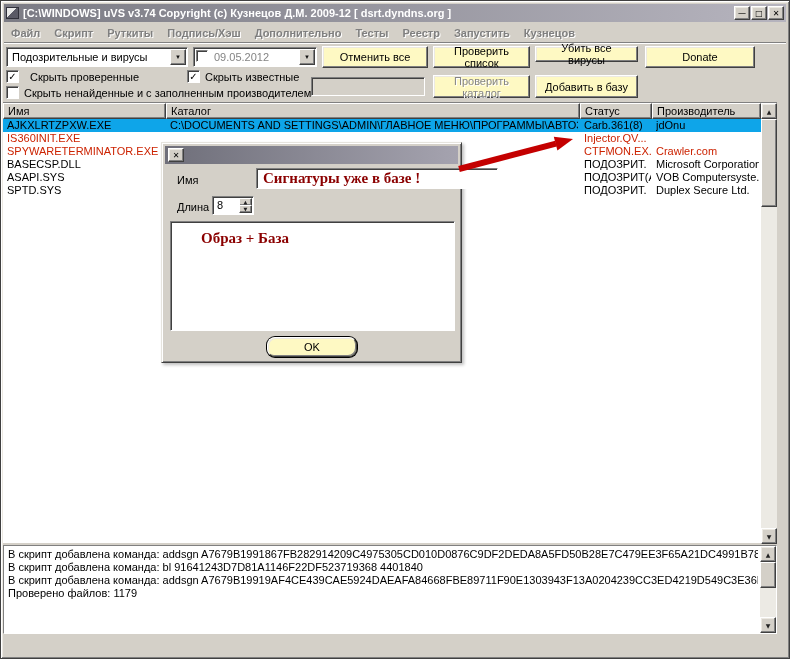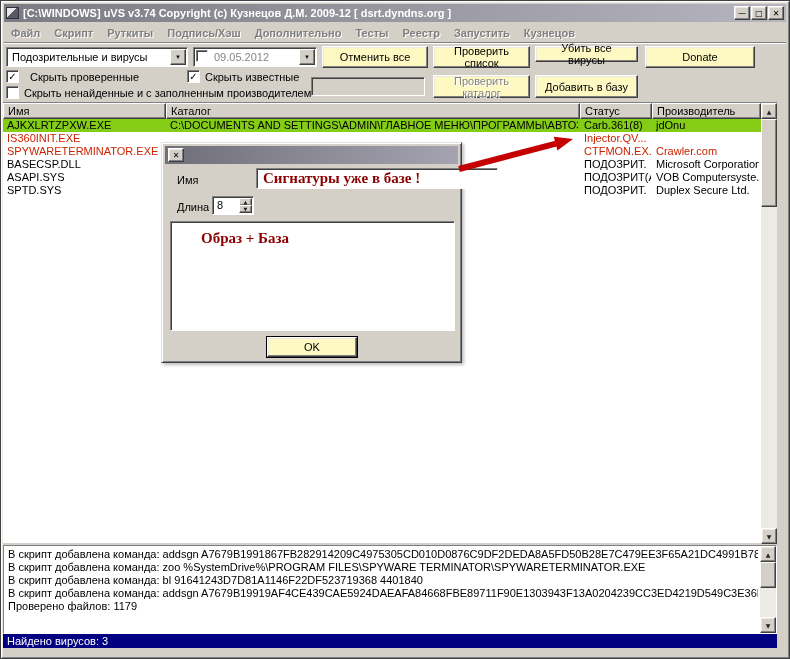--- a/index.html
+++ b/index.html
@@ -22,39 +22,39 @@
   .winbtn + .winbtn{margin-left:1px;}
 
   .menubar{position:absolute;left:3px;top:22px;right:3px;height:19px;display:flex;align-items:center;font-size:11px;font-weight:bold;}
   .menu-item{padding:2px 7px;color:#7f7f7f;text-shadow:1px 1px 0 #fff;white-space:nowrap;}
   .menusep{position:absolute;left:3px;top:41px;right:3px;height:2px;border-top:1px solid #808080;border-bottom:1px solid #fff;}
 
   .btn{position:absolute;background:#fef9c3;border:1px solid;border-color:#fff #404040 #404040 #fff;
     box-shadow:inset -1px -1px 0 #808080,inset 1px 1px 0 #ece9e2;font-size:11px;color:#000;text-align:center;
     font-family:"Liberation Sans",sans-serif;display:flex;align-items:center;justify-content:center;}
   .btn.disabled{color:#858585;text-shadow:1px 1px 0 #fff;}
-  .btn.default{box-shadow:inset -1px -1px 0 #808080,inset 1px 1px 0 #ece9e2,0 0 0 1px #000;}
+  .btn.default{box-shadow:inset -1px -1px 0 #808080,inset 1px 1px 0 #ece9e2,0 0 0 1px #000;border-radius:8px;}
 
   .sunken{position:absolute;background:#fff;border:1px solid;border-color:#808080 #fff #fff #808080;
     box-shadow:inset 1px 1px 0 #404040;}
   .field-text{position:absolute;left:5px;top:3px;font-size:11px;white-space:nowrap;}
   .ddbtn{position:absolute;right:1px;top:1px;bottom:1px;width:16px;background:#d4d0c8;border:1px solid;
     border-color:#fff #404040 #404040 #fff;box-shadow:inset -1px -1px 0 #808080;font-size:6px;color:#111;
     display:flex;align-items:center;justify-content:center;}
 
   .checkbox{position:absolute;width:13px;height:13px;background:#fff;border:1px solid;
     border-color:#808080 #fff #fff #808080;box-shadow:inset 1px 1px 0 #404040;font-size:10px;line-height:11px;
     text-align:center;color:#000;font-family:"DejaVu Sans",sans-serif;}
   .cb-label{position:absolute;font-size:11px;color:#000;white-space:nowrap;}
 
   .list{position:absolute;left:2px;top:101px;width:774px;height:441px;background:#fff;border-top:1px solid #808080;}
   .hcell{position:absolute;top:0;height:16px;background:#d4d0c8;border:1px solid;border-color:#fff #404040 #404040 #fff;
     box-shadow:inset -1px -1px 0 #808080;font-size:11px;padding:1px 4px;white-space:nowrap;overflow:hidden;}
   .trow{position:absolute;left:0;width:758px;height:13px;font-size:11px;line-height:13px;color:#000;}
-  .trow.selected{background:#84cc16;padding-left:6px;}
+  .trow.selected{background:#0ea5e9;padding-left:6px;}
   .tcell{position:absolute;top:0;height:13px;white-space:nowrap;overflow:hidden;}
   .virus{color:#cc2200;}
 
   .sbtrack{position:absolute;background:#eceae4;}
   .sbbtn{position:absolute;width:16px;height:16px;background:#d4d0c8;border:1px solid;
     border-color:#fff #404040 #404040 #fff;box-shadow:inset -1px -1px 0 #808080,inset 1px 1px 0 #ece9e2;
     font-size:6px;color:#222;display:flex;align-items:center;justify-content:center;font-family:"DejaVu Sans",sans-serif;}
   .sbthumb{position:absolute;left:0;width:16px;background:#d4d0c8;border:1px solid;
     border-color:#fff #404040 #404040 #fff;box-shadow:inset -1px -1px 0 #808080;}
 
@@ -211,27 +211,25 @@
     <button class="btn default" style="left:105px;top:194px;width:90px;height:20px;">OK</button>
   </div>
 
   <svg class="arrow-overlay" viewBox="0 0 135 46">
     <line x1="8" y1="40" x2="105" y2="14.6" stroke="#c40000" stroke-width="6"></line>
     <polygon points="122,10 106.4,21.4 102.8,7.8" fill="#c40000"></polygon>
   </svg>
 
   <div class="log">
     <div class="logline">В скрипт добавлена команда: addsgn A7679B1991867FB282914209C4975305CD010D0876C9DF2DEDA8A5FD50B28E7C479EE3F65A21DC4991B7849F46FE...</div>
-    <div class="logline">В скрипт добавлена команда: zoo %SystemDrive%\PROGRAM FILES\SPYWARE TERMINATOR\SPYWARETERMINATOR.EXE</div>
     <div class="logline">В скрипт добавлена команда: bl 91641243D7D81A1146F22DF523719368 4401840</div>
     <div class="logline">В скрипт добавлена команда: addsgn A7679B19919AF4CE439CAE5924DAEAFA84668FBE89711F90E1303943F13A0204239CC3ED4219D549C3E36B63B99D...</div>
     <div class="logline">Проверено файлов: 1179</div>
 
     <div class="sbtrack" style="right:0;top:0;width:16px;height:87px;">
       <span class="sbbtn" style="top:0;left:0;">▲</span>
       <span class="sbthumb" style="top:16px;height:26px;"></span>
       <span class="sbbtn" style="bottom:0;left:0;">▼</span>
     </div>
   </div>
 
-  <div class="found">Найдено вирусов: 3</div>
 
 </div>
 
 </body></html>

